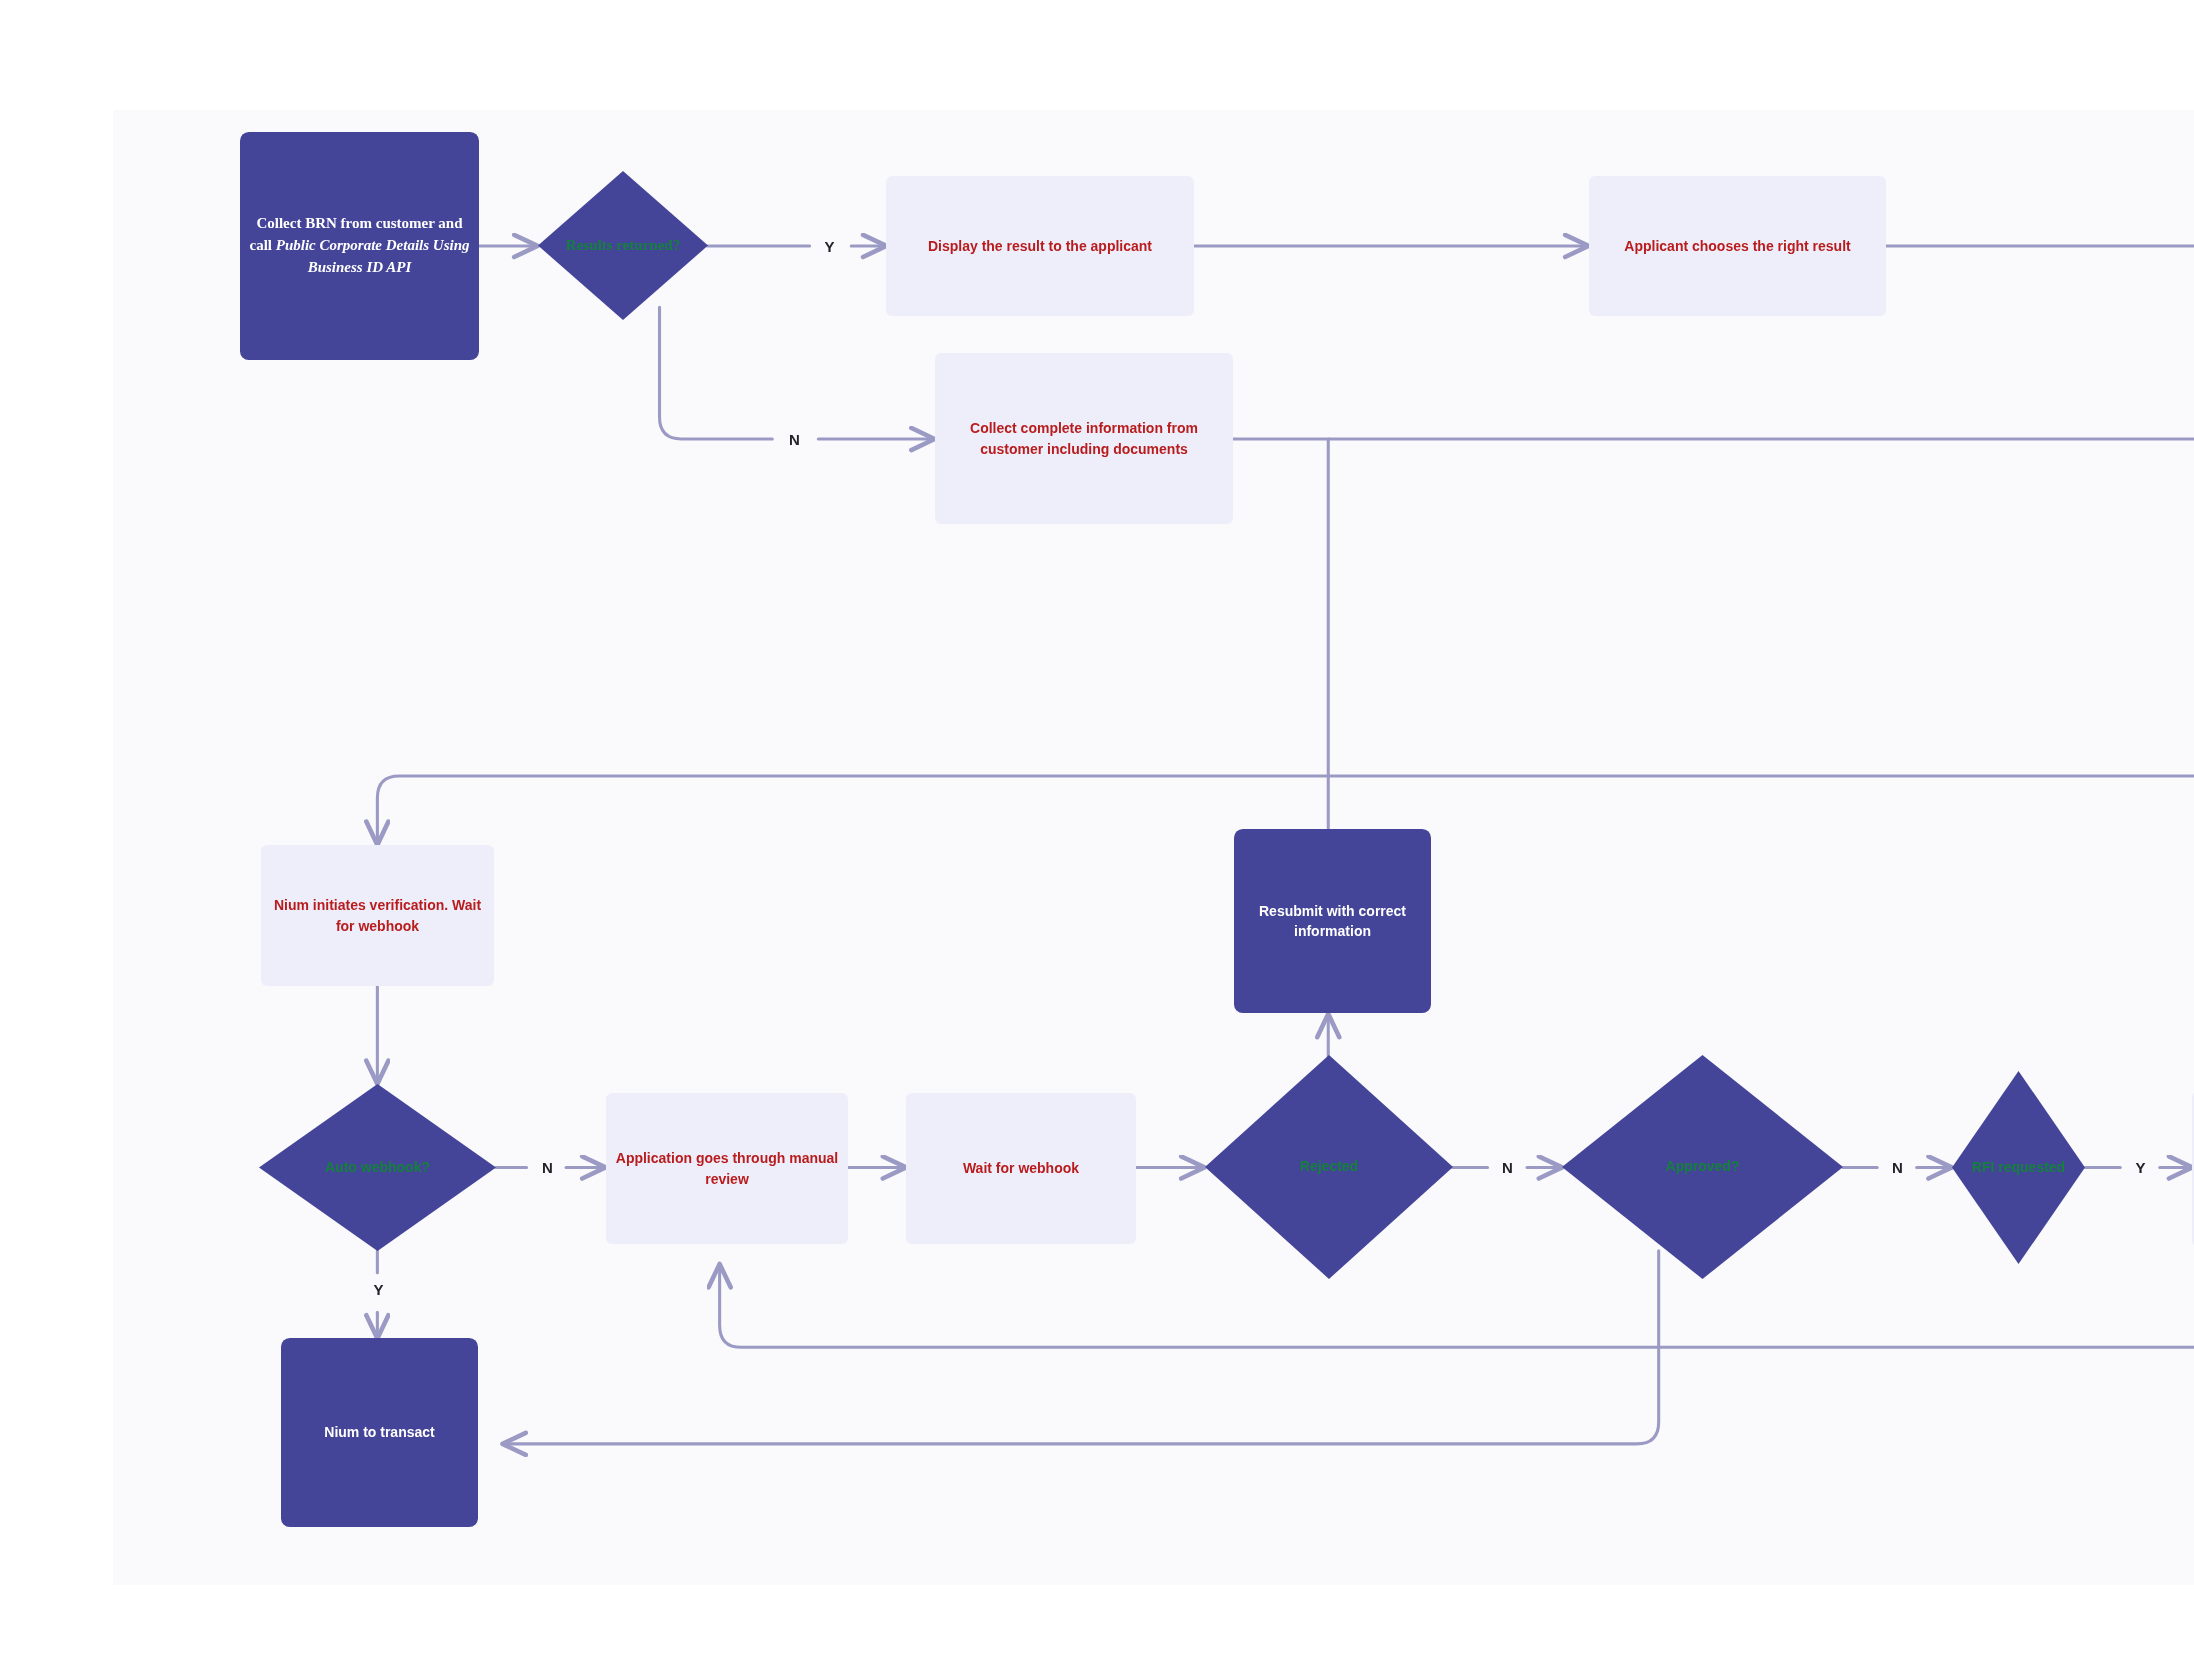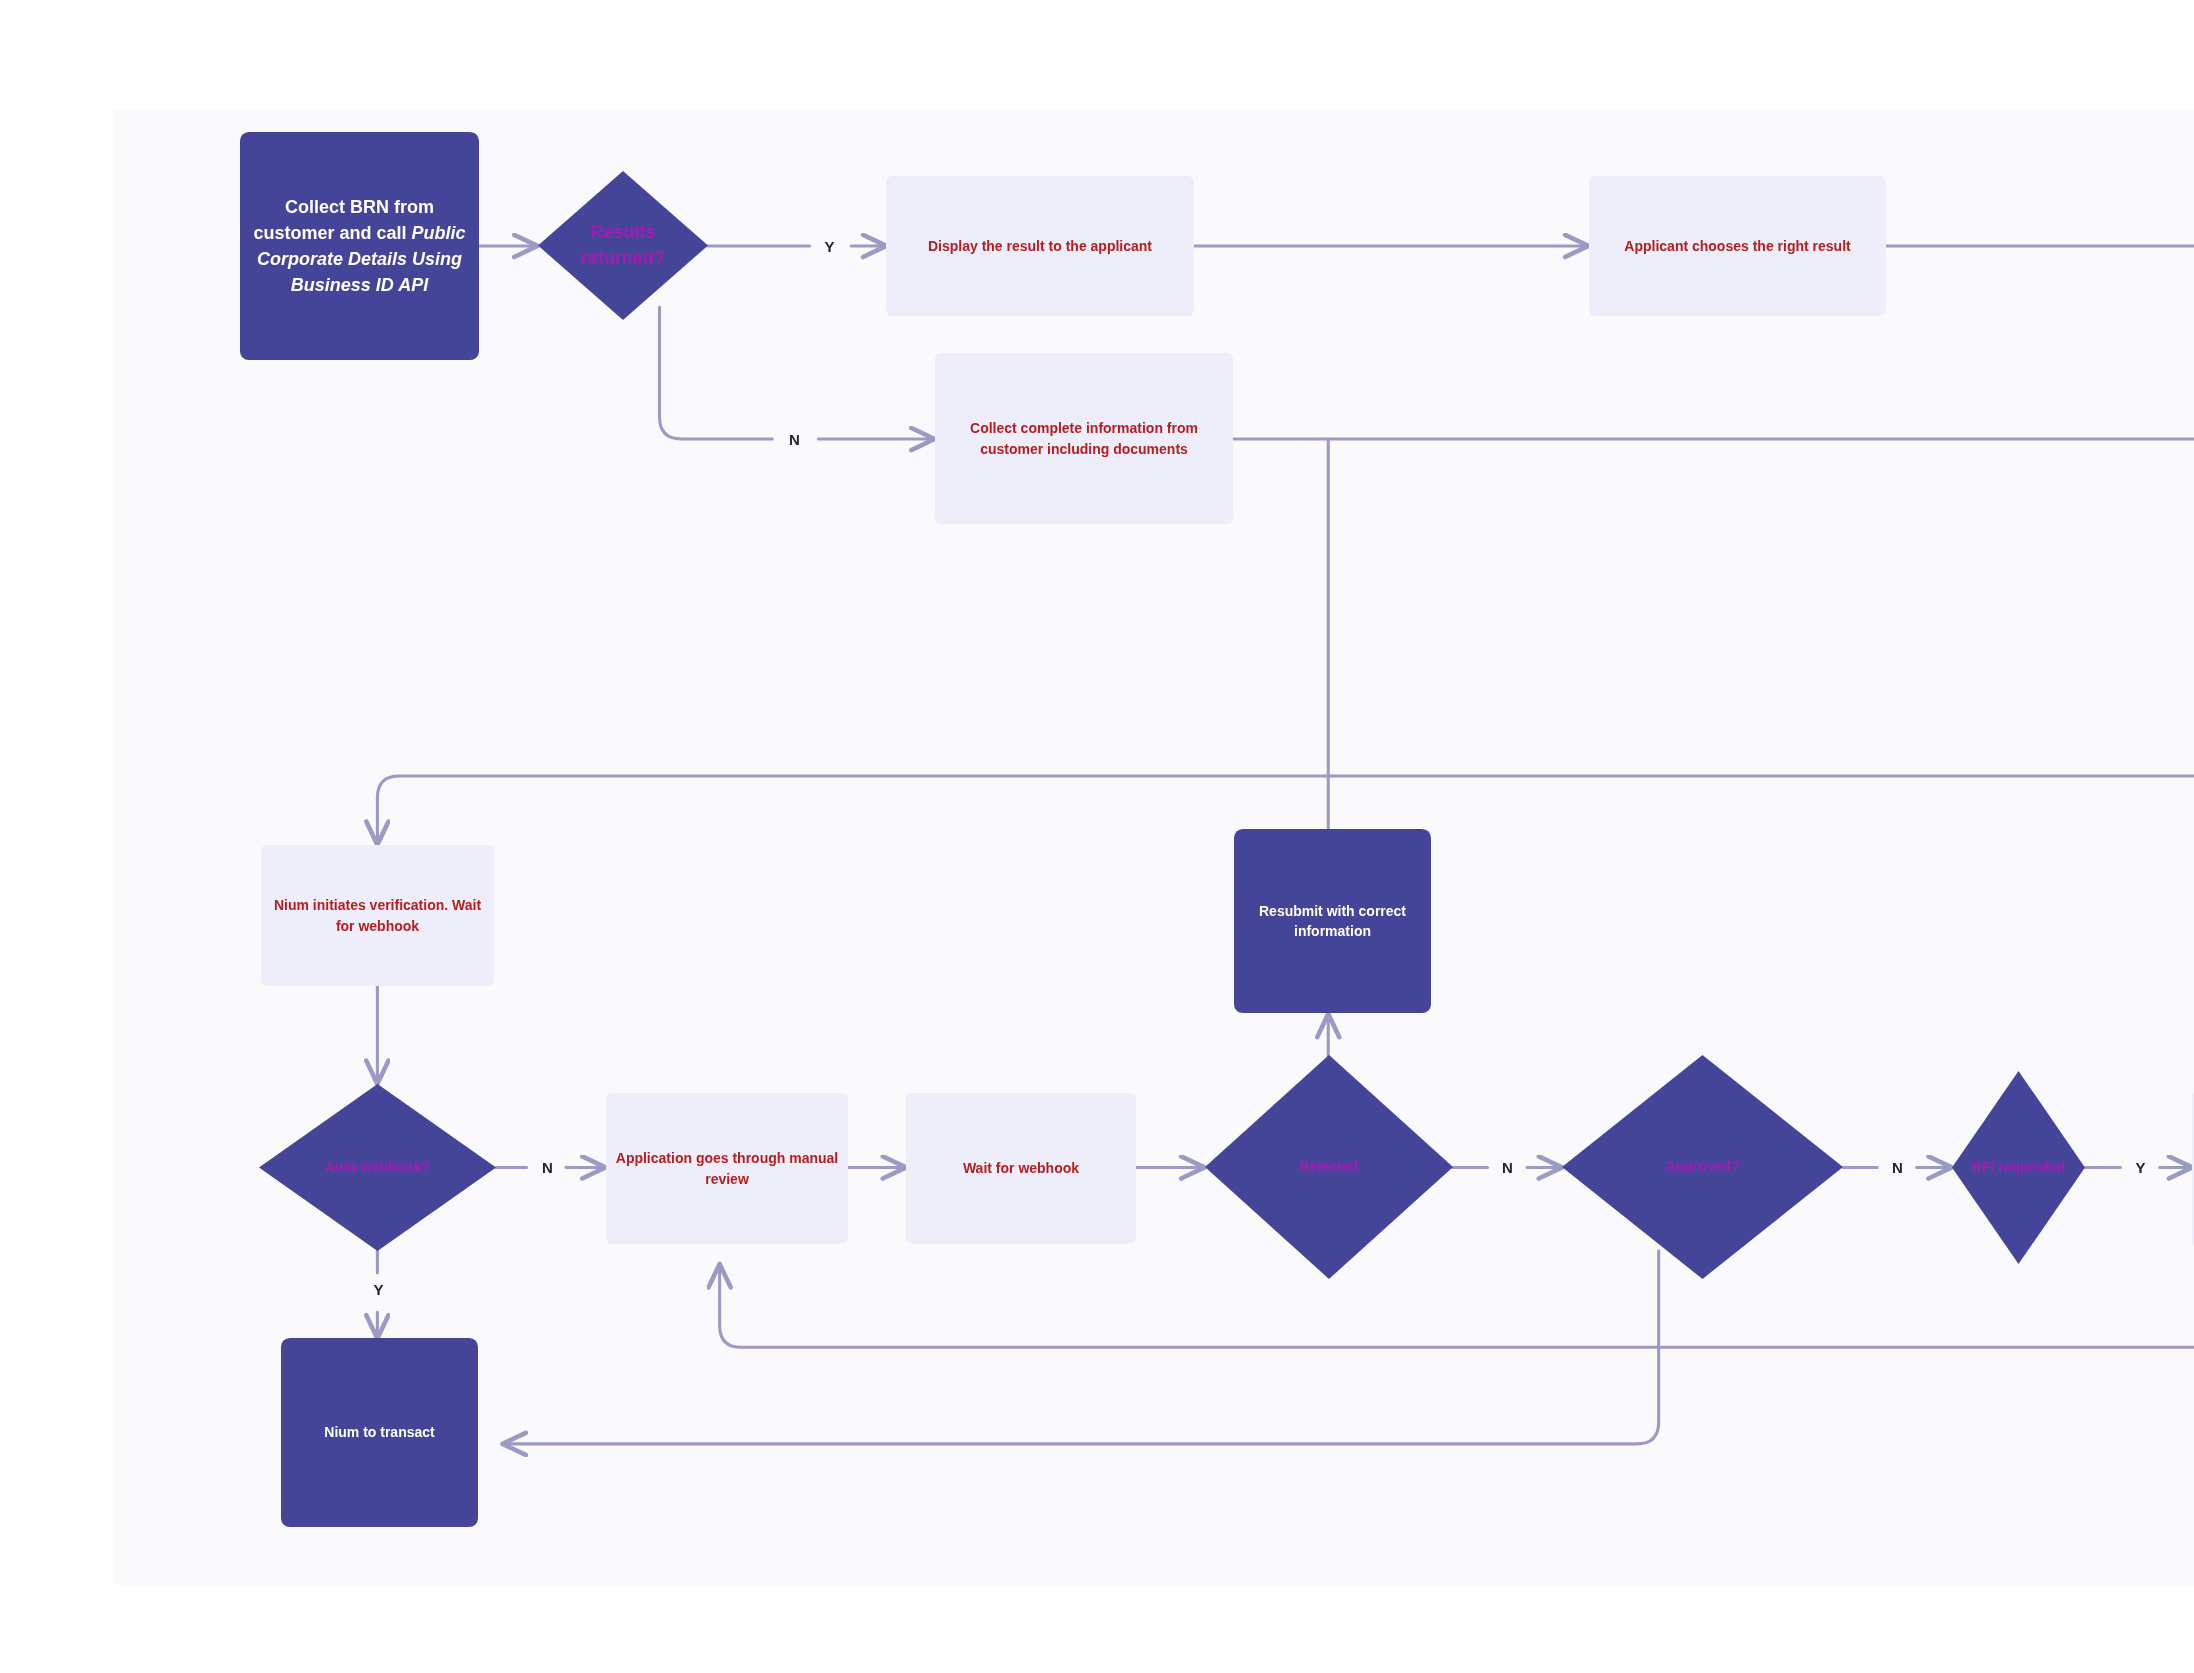--- a/index.html
+++ b/index.html
@@ -33,21 +33,21 @@
     font-weight:bold;
   }
   .term{
     background:#444499;
     border-radius:8.8px;
     color:#ffffff;
     font-weight:bold;
   }
   .diamond{
     background:transparent;
-    color:#a21caf;
+    color:#15803d;
     font-weight:bold;
     padding:0;
   }
   .diamond .dshape{
     position:absolute;left:0;top:0;width:100%;height:100%;
     background:#444499;
     clip-path:polygon(50% 0%,100% 50%,50% 100%,0% 50%);
   }
   .diamond .dlabel{
     position:relative;z-index:2;
@@ -57,21 +57,21 @@
   }
   .edge-label{
     position:absolute;
     color:#232329;
     font-weight:bold;
     font-size:15px;
     font-family:"Liberation Sans", sans-serif;
     display:flex;align-items:center;justify-content:center;
   }
   .node em{font-style:italic;}
-  .fs31{font-size:18px;}
+  .fs31{font-size:15px;font-family:Liberation Serif, serif;}
   .fs32{font-size:14px;}
 </style>
 </head>
 <body>
 
 <div id="canvas">
   <div id="board"></div>
 
   <svg id="edges" viewBox="0 0 7190 3814">
     <defs>

